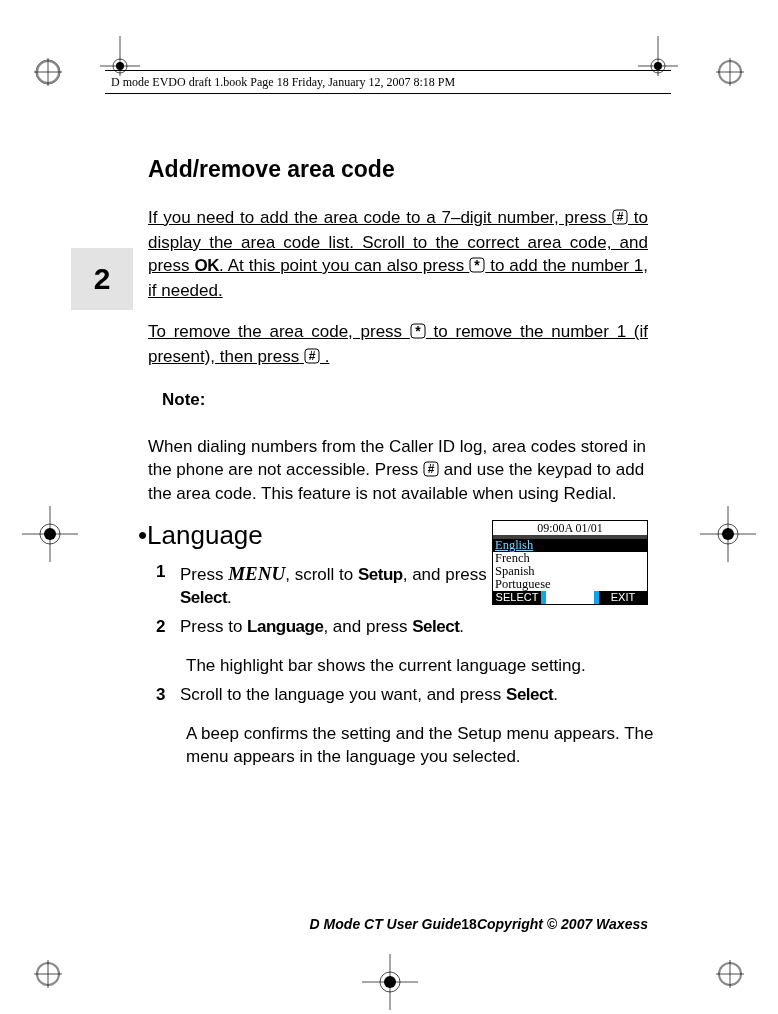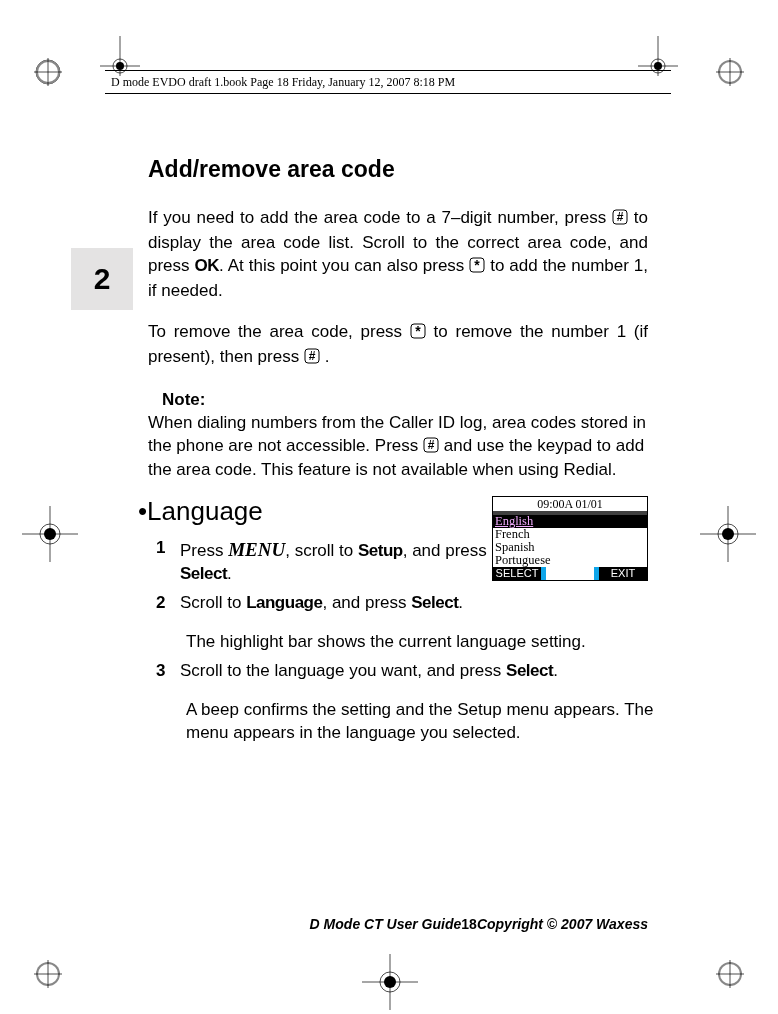--- a/index.html
+++ b/index.html
@@ -58,36 +58,38 @@
   h2.title {
     font-size: 23px;
     font-weight: bold;
     margin: 0 0 24px 0;
   }
   p.body {
     font-size: 17px;
     line-height: 1.35;
     margin: 0 0 18px 0;
     text-align: justify;
+    text-decoration: underline;
   }
   .note-block {
     font-size: 17px;
     line-height: 1.35;
     margin: 0 0 14px 0;
     display: flex;
     flex-direction: column;
   }
   .note-label {
     font-weight: bold;
     padding-right: 6px;
     margin-left: 14px;
     flex-shrink:0;
   }
   .note-text {
     flex: 1;
+    margin-top: 24px;
   }
   .subheading {
     font-size: 26px;
     margin: 10px 0 10px -10px;
     font-weight: normal;
   }
   ol.steps {
     list-style: none;
     padding: 0;
     margin: 0;
@@ -153,21 +155,21 @@
     background:#fff;
   }
   .lang-phone .status {
     border-bottom: 4px solid #404040;
     text-align: center;
     padding: 1px 0;
     font-size: 12px;
   }
   .lang-phone .sel {
     background: #000;
-    color: #f0abfc;
+    color: #7dd3fc;
     padding: 0 2px;
     text-decoration: underline;
   }
   .lang-phone .opt {
     padding: 0 2px;
     line-height:1.05;
   }
   .lang-phone .soft {
     display: flex;
     font-size: 11px;
@@ -332,21 +334,21 @@
       <ol class="steps">
         <li>
           <span class="num">1</span>
           <div style="width:310px">
             <span>Press </span><span class="italic-bold">MENU</span><span>, scroll to </span><span class="bold-sans">Setup</span><span>, and press </span><span class="bold-sans">Select</span><span>.</span>
           </div>
         </li>
         <li>
           <span class="num">2</span>
           <div style="width:310px">
-            <span>Scroll to </span><span class="bold-sans">Language</span><span>, and press </span><span class="bold-sans">Select</span><span>.</span>
+            <span>Press to </span><span class="bold-sans">Language</span><span>, and press </span><span class="bold-sans">Select</span><span>.</span>
           </div>
           <div class="sub">The highlight bar shows the current language setting.</div>
         </li>
         <li>
           <span class="num">3</span>
           <span>Scroll to the language you want, and press </span><span class="bold-sans">Select</span><span>.</span>
           <div class="sub">A beep confirms the setting and the Setup menu appears. The menu appears in the language you selected.</div>
         </li>
       </ol>
     </div>

